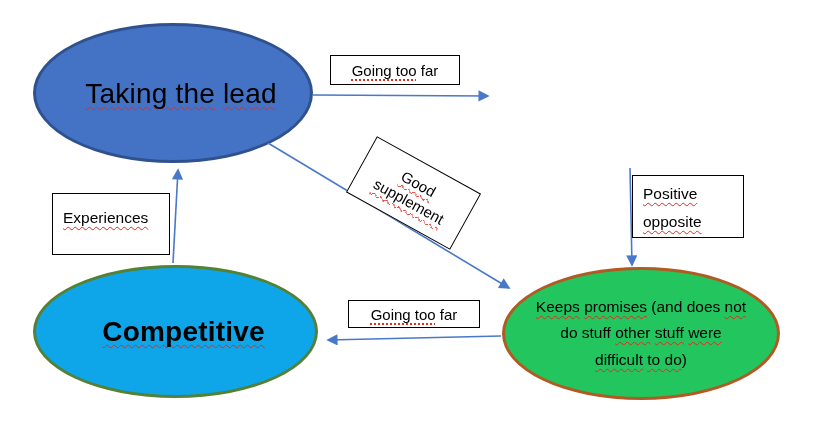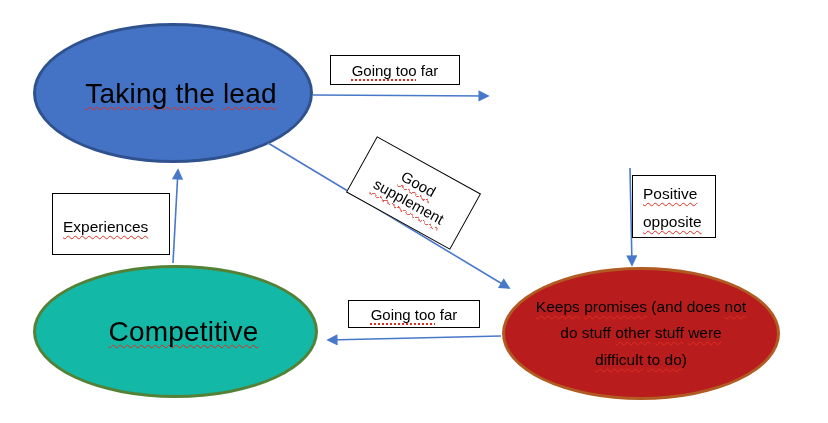--- a/index.html
+++ b/index.html
@@ -58,22 +58,22 @@
     color: #000;
     font-size: 15px;
   }
   .lb--gtf-top    { left: 330px; top: 55px;  width: 130px; height: 30px;
                     display: flex; align-items: center; justify-content: center; }
   .lb--good-supp  { left: 354px; top: 161px; width: 119px; height: 64px;
                     transform: rotate(29deg);
                     display: flex; align-items: center; justify-content: center;
                     text-align: center; line-height: 1.35; }
   .lb--exp        { left: 52px;  top: 193px; width: 118px; height: 62px;
-                    padding: 19px 0 0 10px; font-size: 15.5px; line-height: 27px; }
-  .lb--positive   { left: 632px; top: 175px; width: 84px;  height: 63px;
+                    padding: 10px 0 0 10px; font-size: 15.5px; line-height: 27px; }
+  .lb--positive   { left: 632px; top: 175px; width: 112px;  height: 63px;
                     padding: 4px 0 0 10px; font-size: 15.5px; line-height: 28px; }
   .lb--gtf-bottom { left: 348px; top: 300px; width: 132px; height: 28px;
                     display: flex; align-items: center; justify-content: center; }
 
   
   .u-wavy {
     text-decoration-line: underline;
     text-decoration-style: wavy;
     text-decoration-color: var(--squiggle-color, #e02b20);
     text-decoration-thickness: 1px;
@@ -94,27 +94,27 @@
 
 <div class="canvas">
 
   <div class="node node--taking" style="background-color: rgb(68, 114, 196); border-color: rgb(47, 82, 143);">
     <div class="node-text-big">
         <div><span class="u-wavy">Taking the</span><span> </span><span class="u-wavy">lead</span></div>
       </div>
   </div>
 
 
-  <div class="node node--competitive" style="background-color: #14b8a6; border-color: rgb(83, 129, 53);">
+  <div class="node node--competitive" style="background-color: #0ea5e9; border-color: rgb(83, 129, 53); font-weight: bold;">
     <div class="node-text-big">
         <div><span class="u-wavy">Competitive</span></div>
       </div>
   </div>
 
-  <div class="node node--keeps" style="background-color: #b91c1c; border-color: rgb(177, 90, 34);">
+  <div class="node node--keeps" style="background-color: #22c55e; border-color: rgb(177, 90, 34);">
     <div class="node-text-small">
         <div><span class="u-wavy">Keeps</span><span> </span><span class="u-wavy">promises</span><span> (and does </span><span class="u-wavy">not</span></div>
         <div><span>do stuff </span><span class="u-wavy">other</span><span> </span><span class="u-wavy">stuff</span><span> </span><span class="u-wavy">were</span></div>
         <div><span class="u-wavy">difficult</span><span> </span><span class="u-wavy">to do</span><span>)</span></div>
       </div>
   </div>
 
   <svg class="arrows" viewBox="0 0 828 423" xmlns="http://www.w3.org/2000/svg">
     <defs>
       <marker id="arrowhead" viewBox="0 0 10 10" refX="8.5" refY="5" markerWidth="8.5" markerHeight="7" orient="auto-start-reverse">

